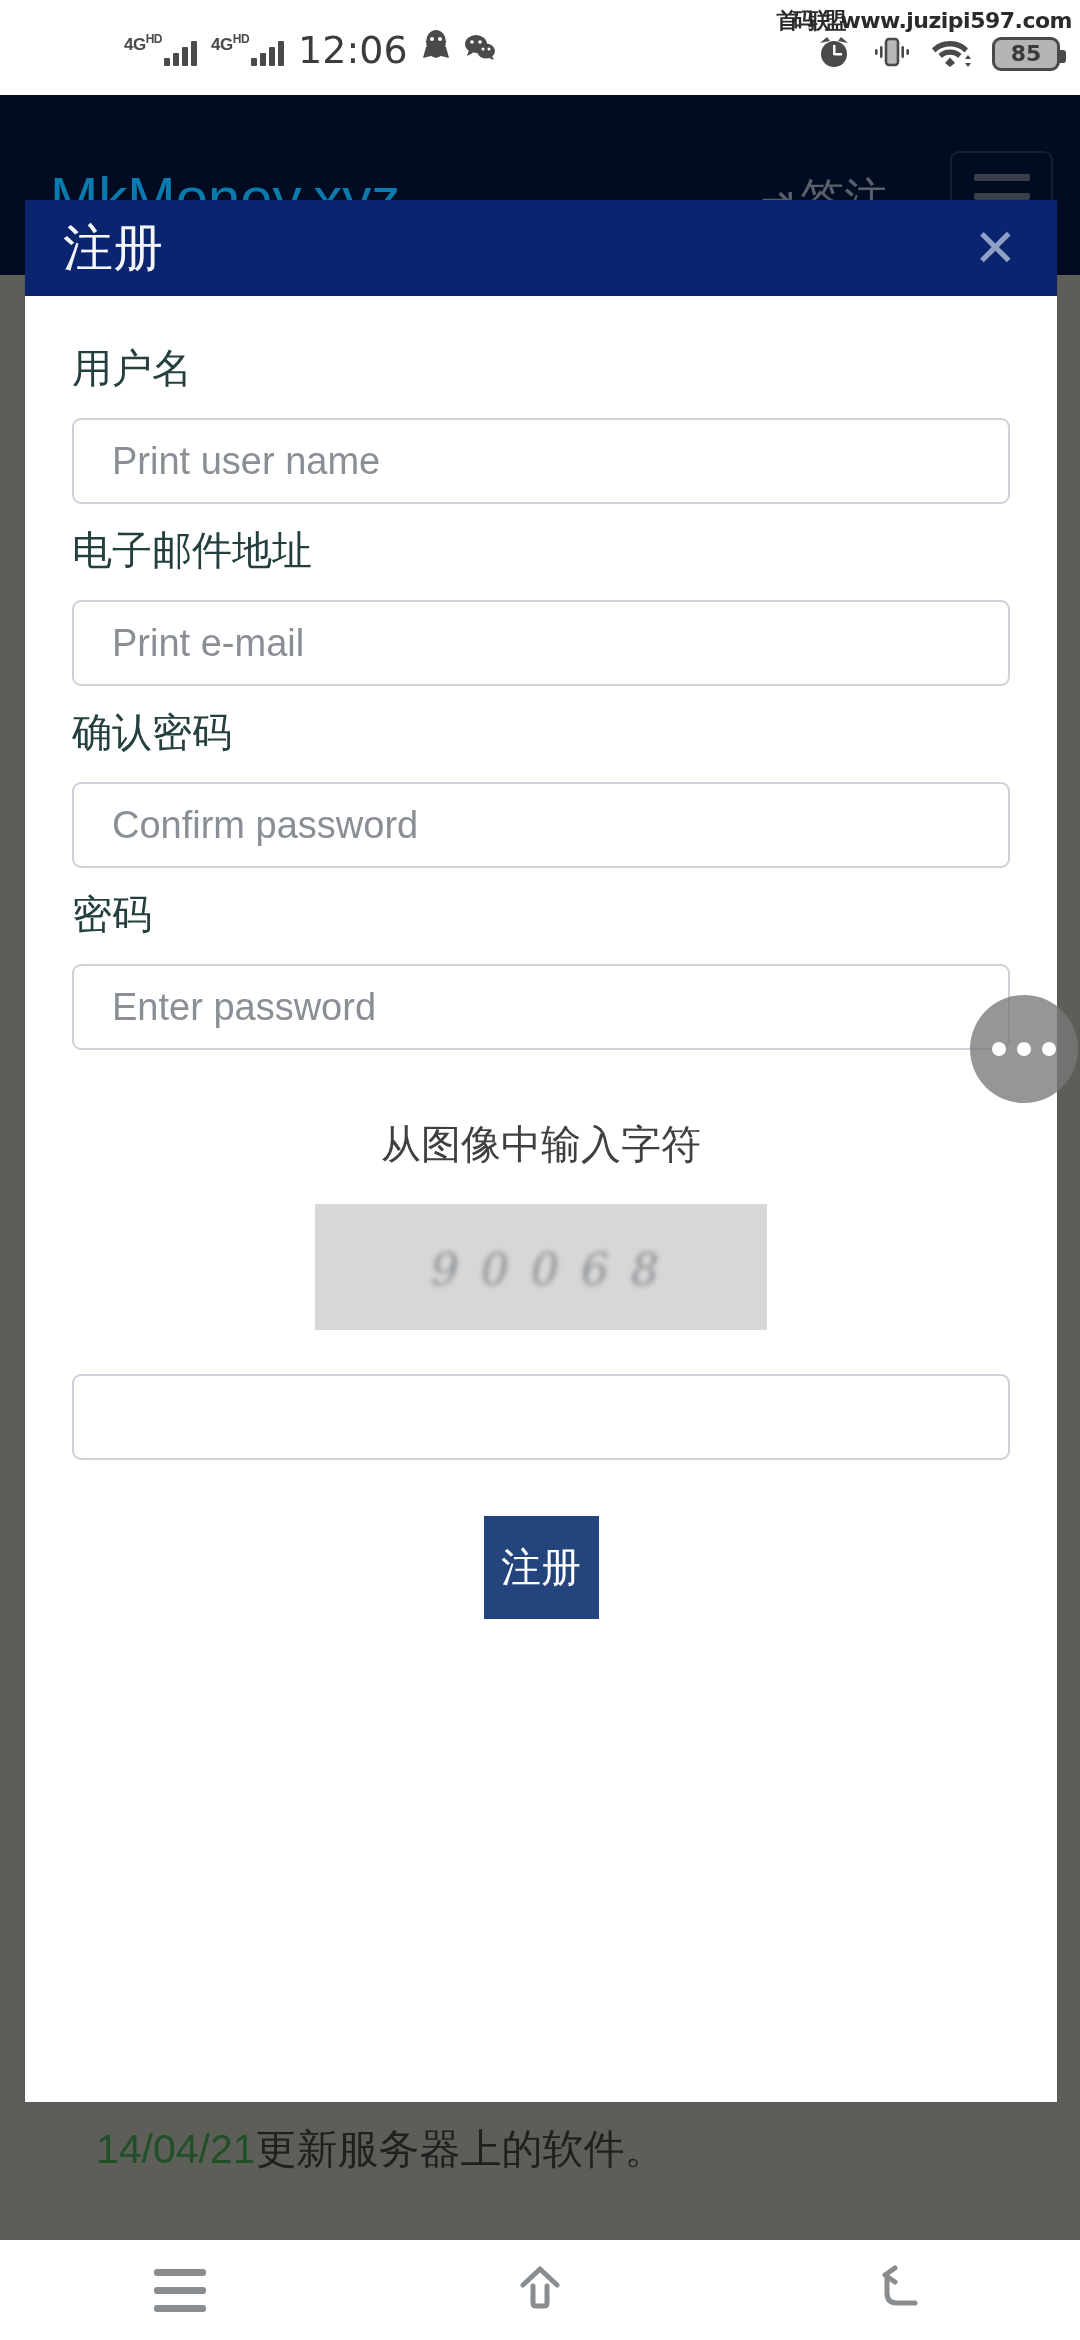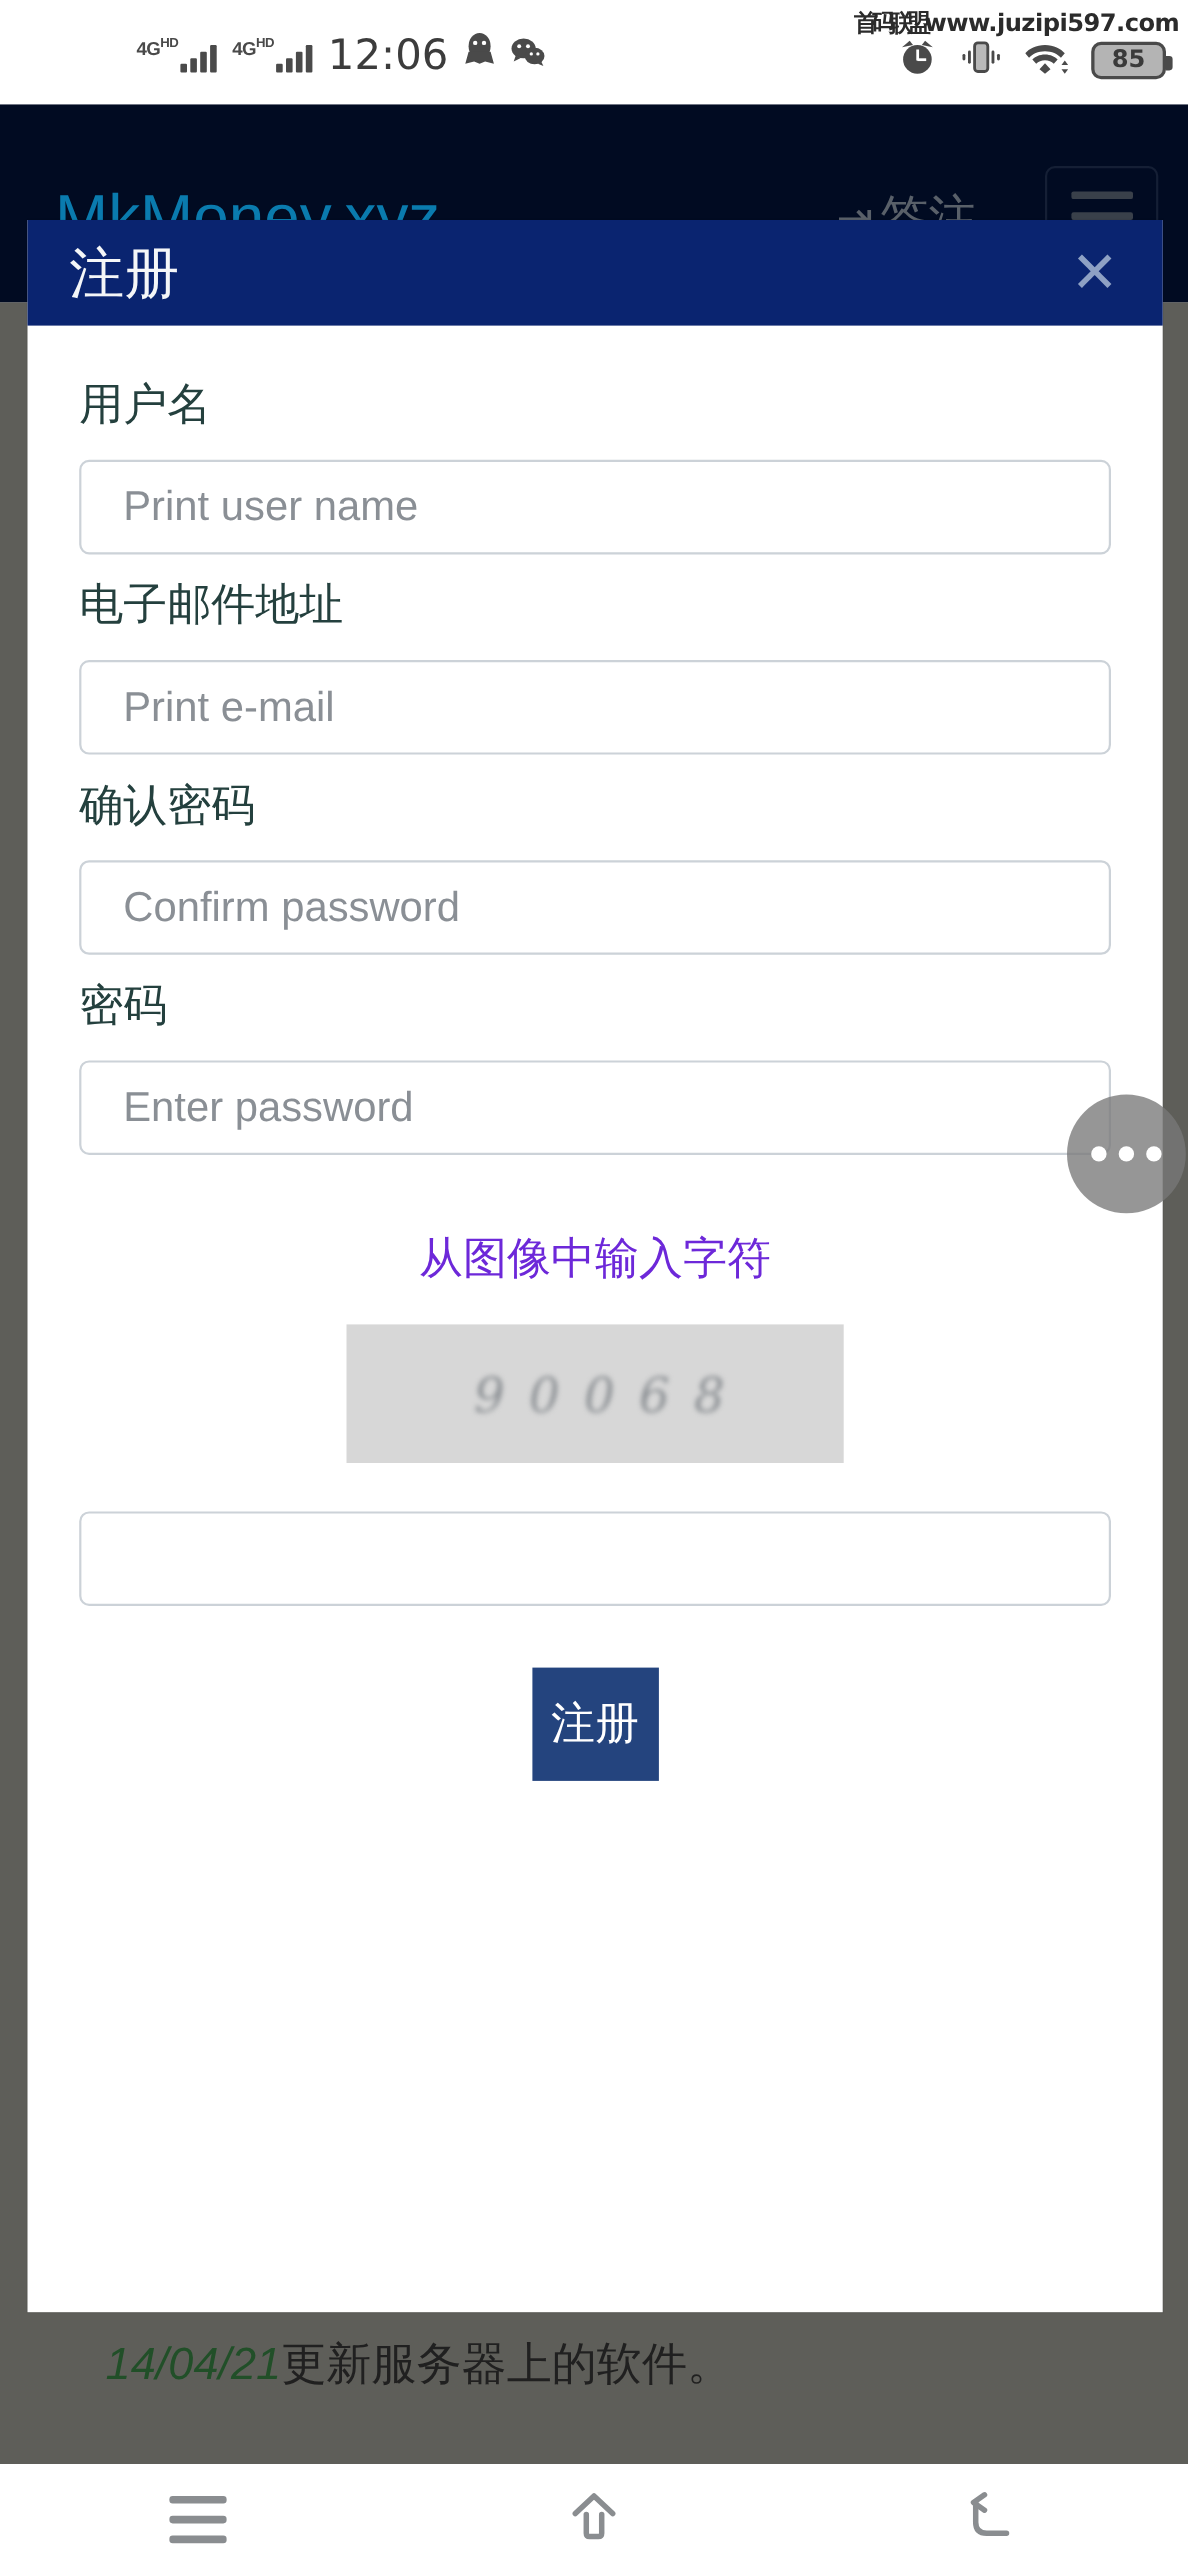--- a/index.html
+++ b/index.html
@@ -122,21 +122,21 @@
     left: 0; top: 275px;
     width: 1080px; height: 1965px;
     background: #86857c;
   }
   #page-notice {
     position: absolute;
     left: 96px; top: 1850px;
     font-size: 41px; line-height: 1.2; color: #1a1a1a;
     white-space: nowrap;
   }
-  #page-notice .date { color: #1c6b29; font-style: italic; }
+  #page-notice .date { color: #1c6b29; }
 
   
   #scrim {
     position: absolute;
     left: 0; top: 275px; width: 1080px; height: 1965px;
     background: rgba(40,40,40,0.42);
   }
   #scrim-top {
     position: absolute;
     left: 0; top: 95px; width: 1080px; height: 180px;
@@ -187,21 +187,21 @@
     font-family: "Liberation Sans", sans-serif;
     outline: none;
     display: block;
   }
   .text-input::placeholder { color: #8a8f95; opacity: 1; }
   .field { margin-bottom: 26px; }
   .field.gap-wide { margin-bottom: 74px; }
 
   #captcha-block { text-align: center; margin-top: 18px; }
   #captcha-prompt {
-    font-size: 40px; color: #6d28d9; line-height: 1;
+    font-size: 40px; color: #404040; line-height: 1;
     margin-bottom: 40px;
     font-family: "DejaVu Sans", sans-serif;
   }
   #captcha-image {
     width: 452px; height: 126px;
     margin: 0 auto 44px auto;
     background: #d7d7d7;
     position: relative;
     overflow: hidden;
   }

